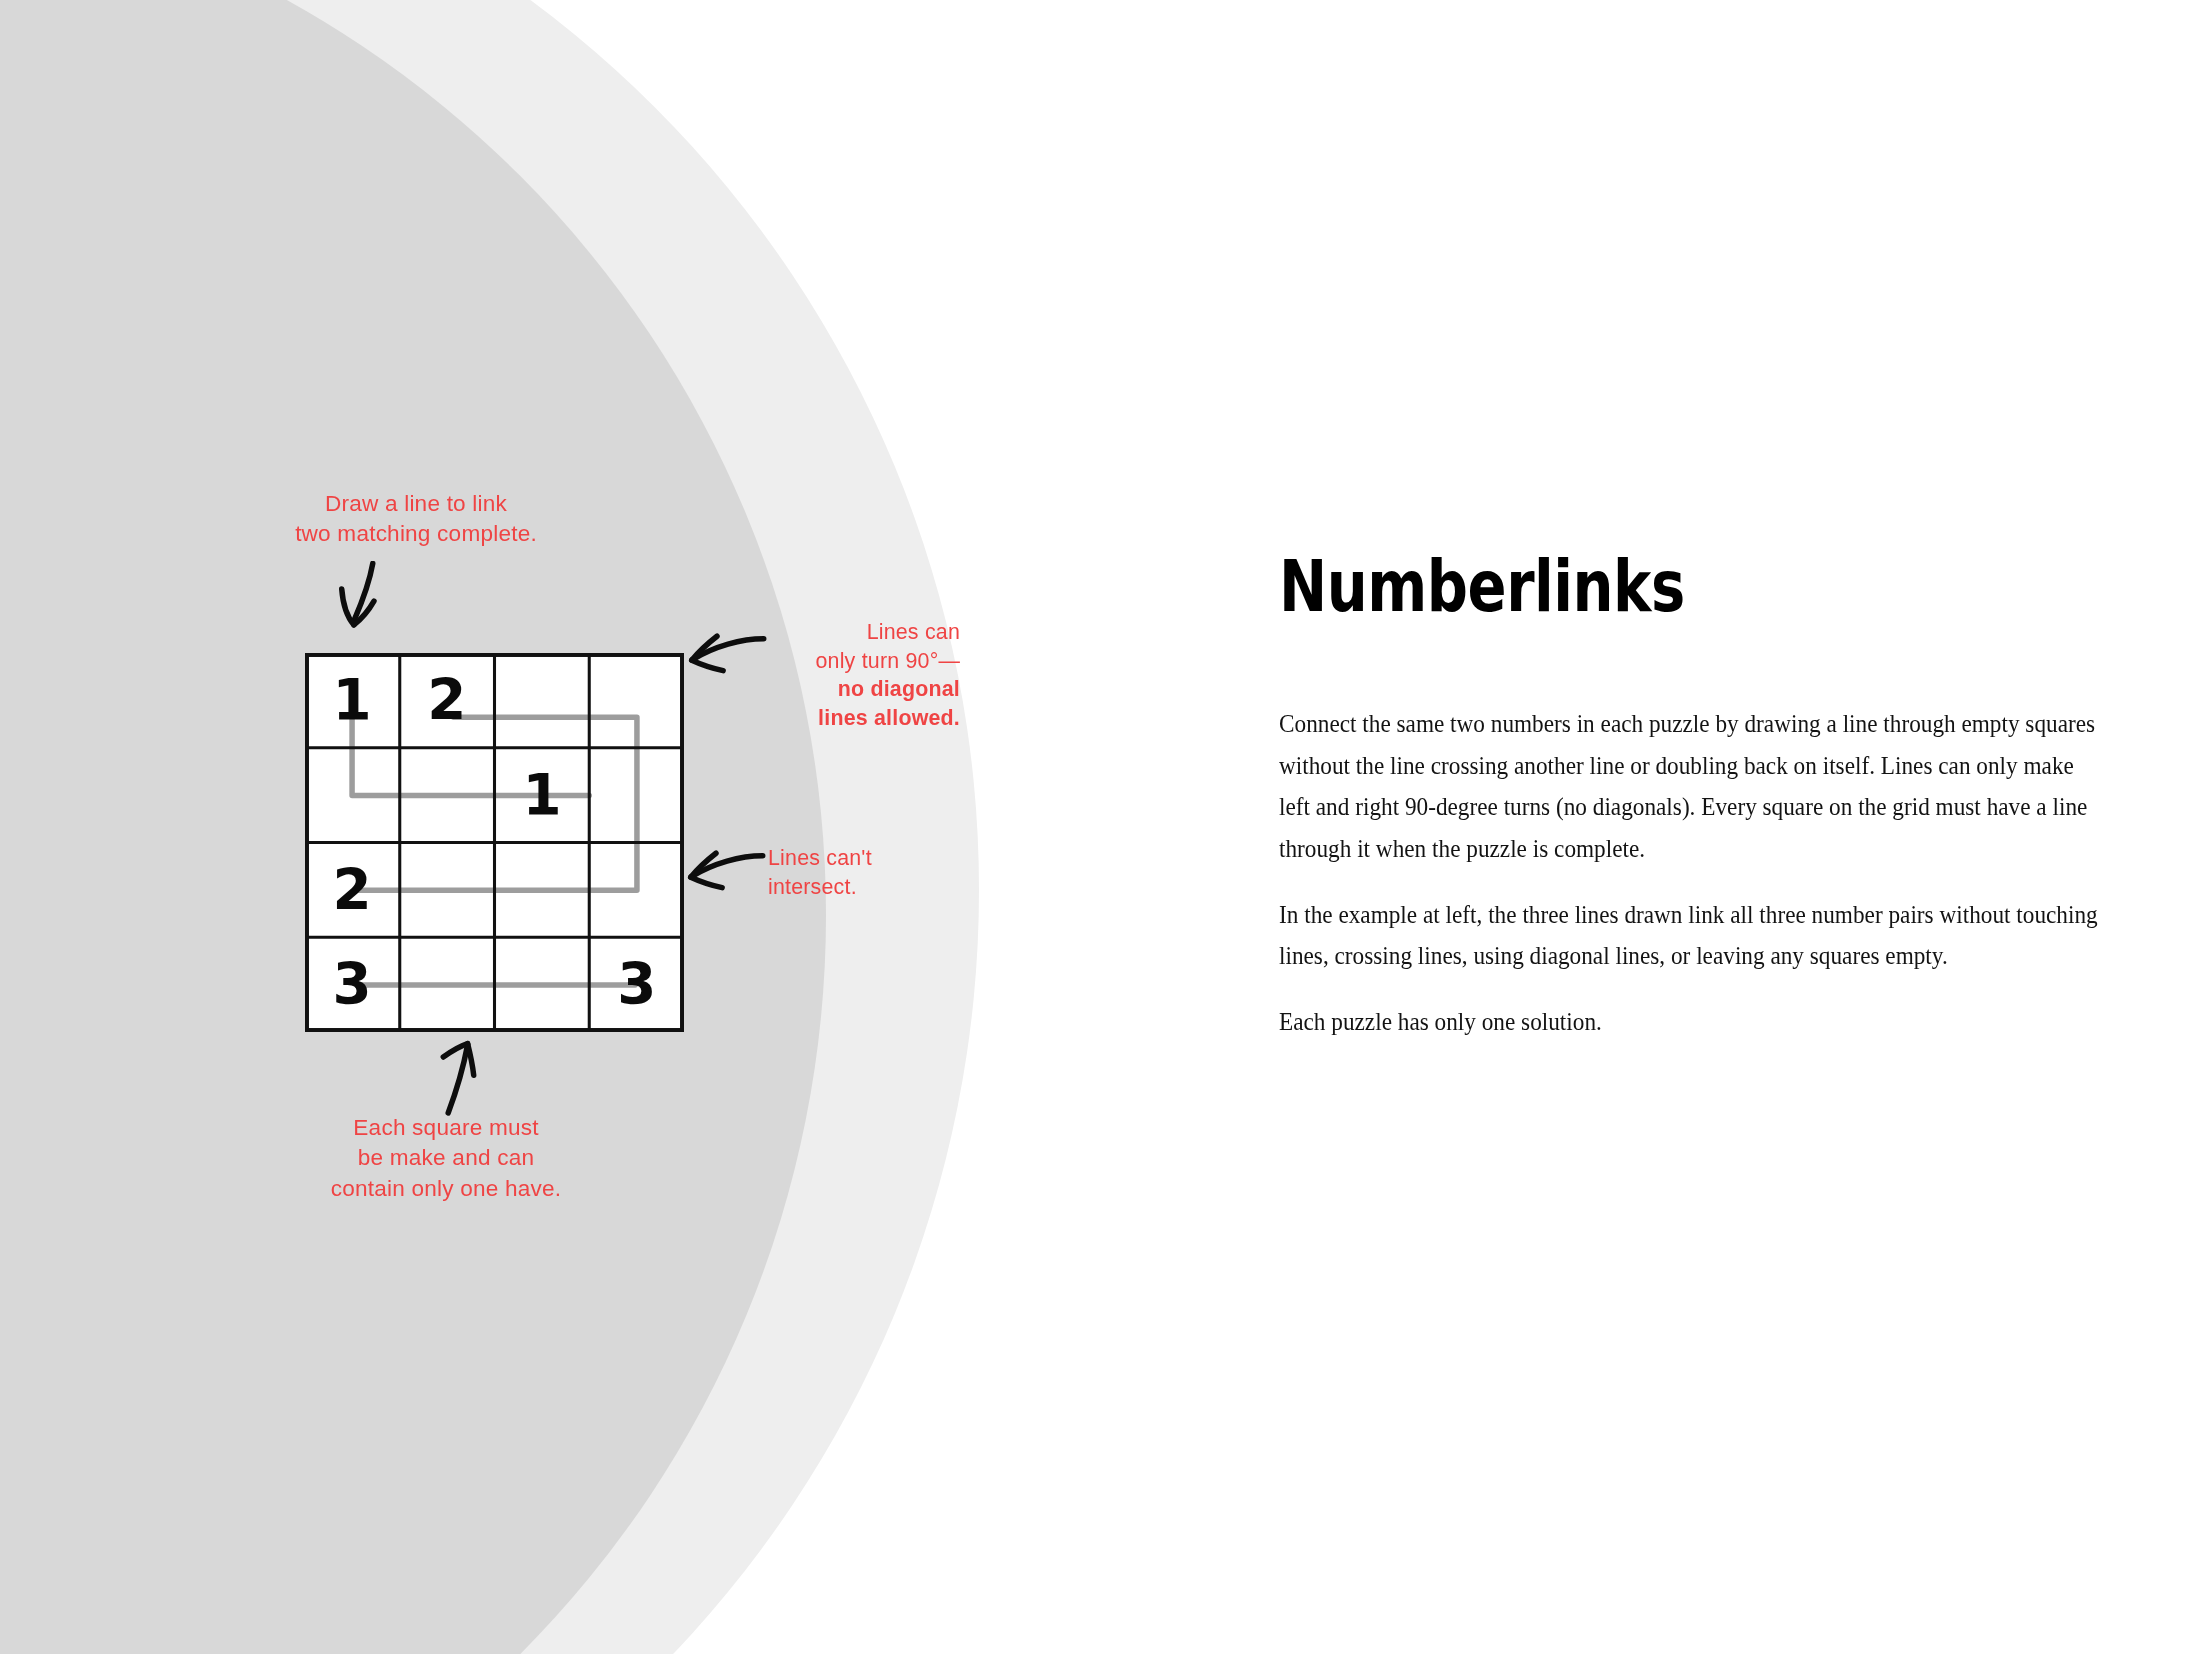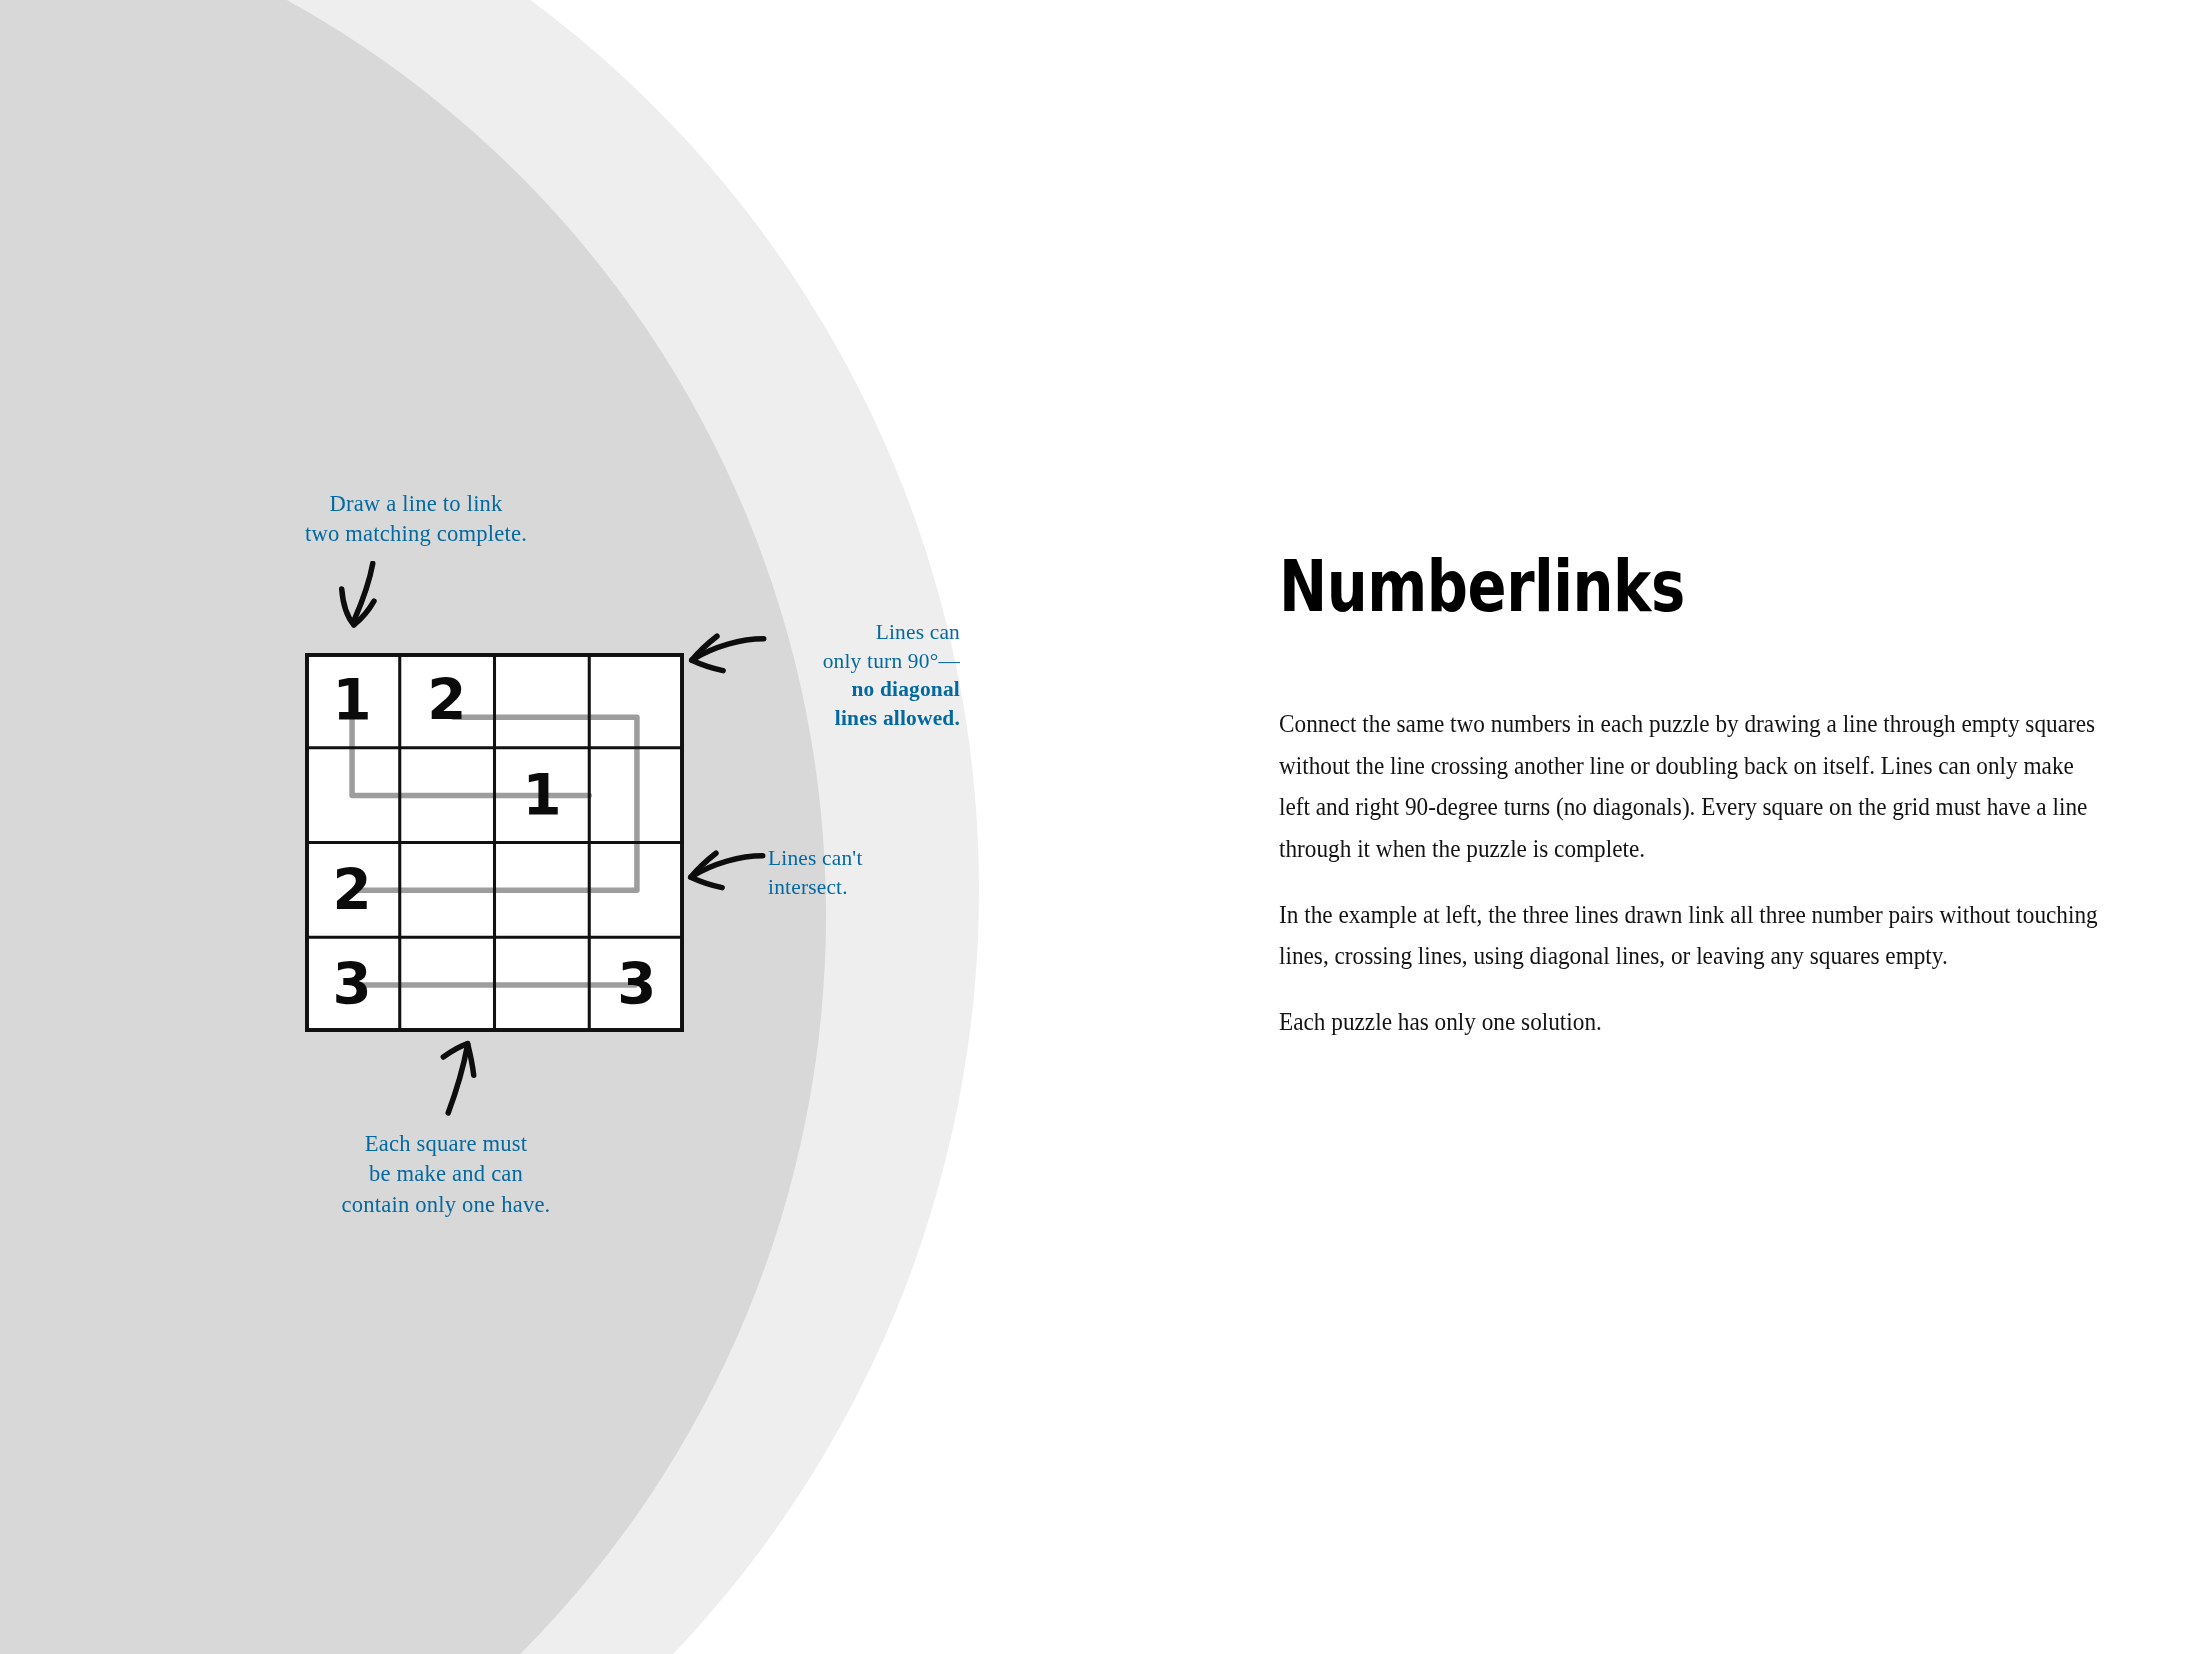--- a/index.html
+++ b/index.html
@@ -29,22 +29,22 @@
   }
 
   
   .example{
     position:absolute;
     left:0; top:0; width:1040px; height:1655px;
   }
 
   .callout{
     position:absolute;
-    font-family:Liberation Serif, serif;
-    color:#0369a1;
+    font-family:Liberation Sans, sans-serif;
+    color:#ef4444;
     line-height:1.34;
     letter-spacing:0.2px;
   }
 
   .callout-top{
     left:257px; top:489px;
     width:318px;
     text-align:center;
     font-size:22.6px;
   }
@@ -65,21 +65,20 @@
     text-align:left;
     font-size:21.4px;
   }
   .callout-right-2 .ln{display:block;}
 
   .callout-bottom{
     left:281px; top:1113px;
     width:330px;
     text-align:center;
     font-size:22.6px;
-    margin-top:16px;
   }
   .callout-bottom .ln{display:block;}
 
   
   .arrow{position:absolute;}
   .arrow-down-top{left:335px; top:561px;}
   .arrow-left-1{left:685px; top:630px;}
   .arrow-left-2{left:684px; top:847px;}
   .arrow-up-bottom{left:425px; top:1040px;}
 

